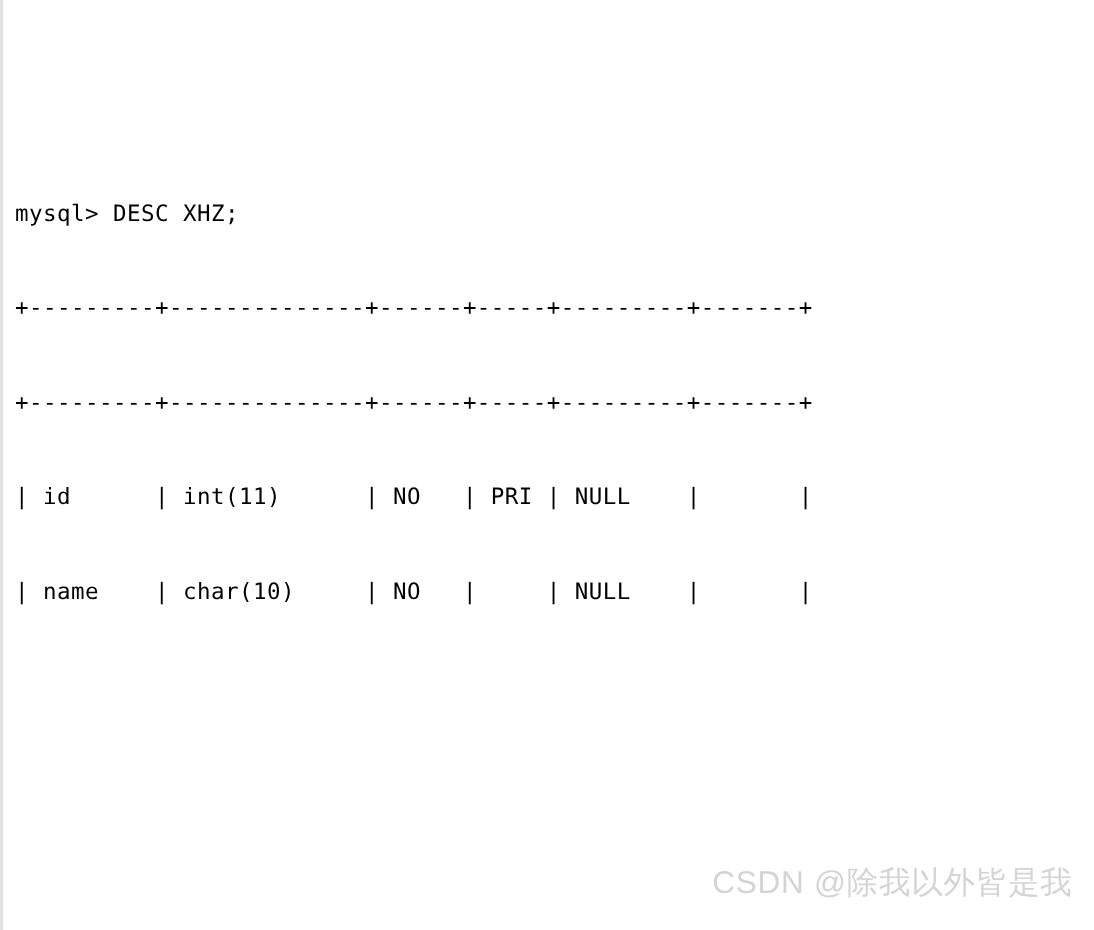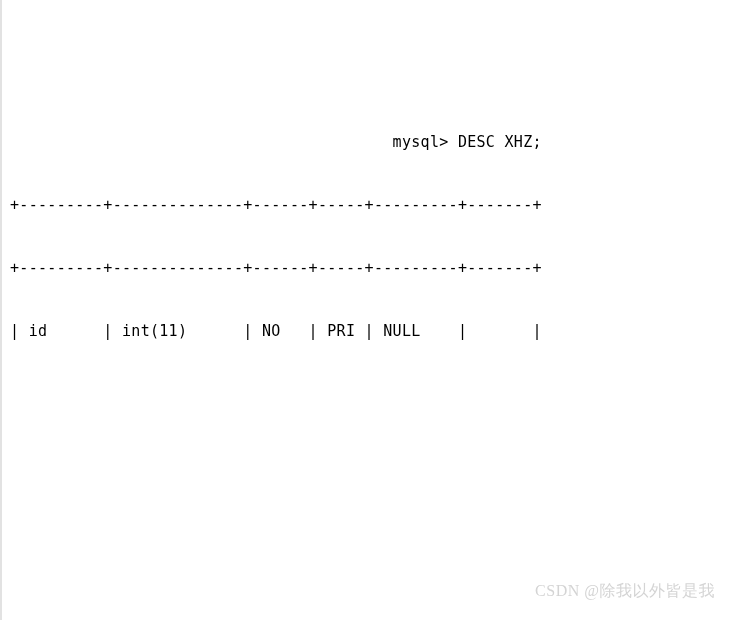--- a/index.html
+++ b/index.html
@@ -34,48 +34,48 @@
     white-space: pre;
     font-family: "DejaVu Sans Mono", "Liberation Mono", monospace;
   }
 
   
   .block-a { letter-spacing: 0.30px; }
 
   .line {
     height: 21px;
     white-space: pre;
-    text-align: right;
   }
 
   .watermark {
     position: absolute;
     right: 14px;
     bottom: 18px;
     color: #d4d4d4;
-    font-size: 16px;
-    font-family: Liberation Serif, serif;
+    font-size: 21px;
+    font-family: Liberation Sans, sans-serif;
     letter-spacing: 0.5px;
     white-space: pre;
     user-select: none;
   }
 </style>
 </head>
 <body>
 
 <div id="terminal">
 
   <div class="console">
 
     
     <div class="block-a">
       <div class="line">mysql&gt; DESC XHZ;</div>
       <div class="line">+---------+--------------+------+-----+---------+-------+</div>
       <div class="line">+---------+--------------+------+-----+---------+-------+</div>
       <div class="line">| id      | int(11)      | NO   | PRI | NULL    |       |</div>
+      <div class="line">| name    | char(10)     | NO   |     | NULL    |       |</div>
       
       
       
       
     </div>
 
     
     
 
     

